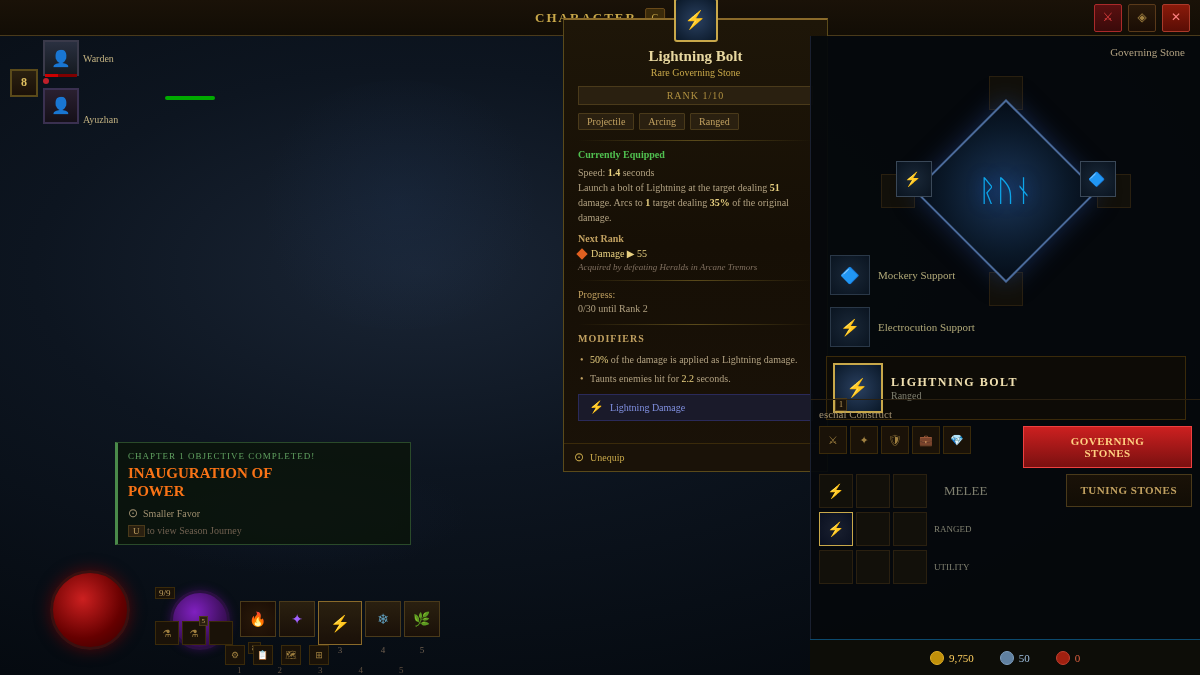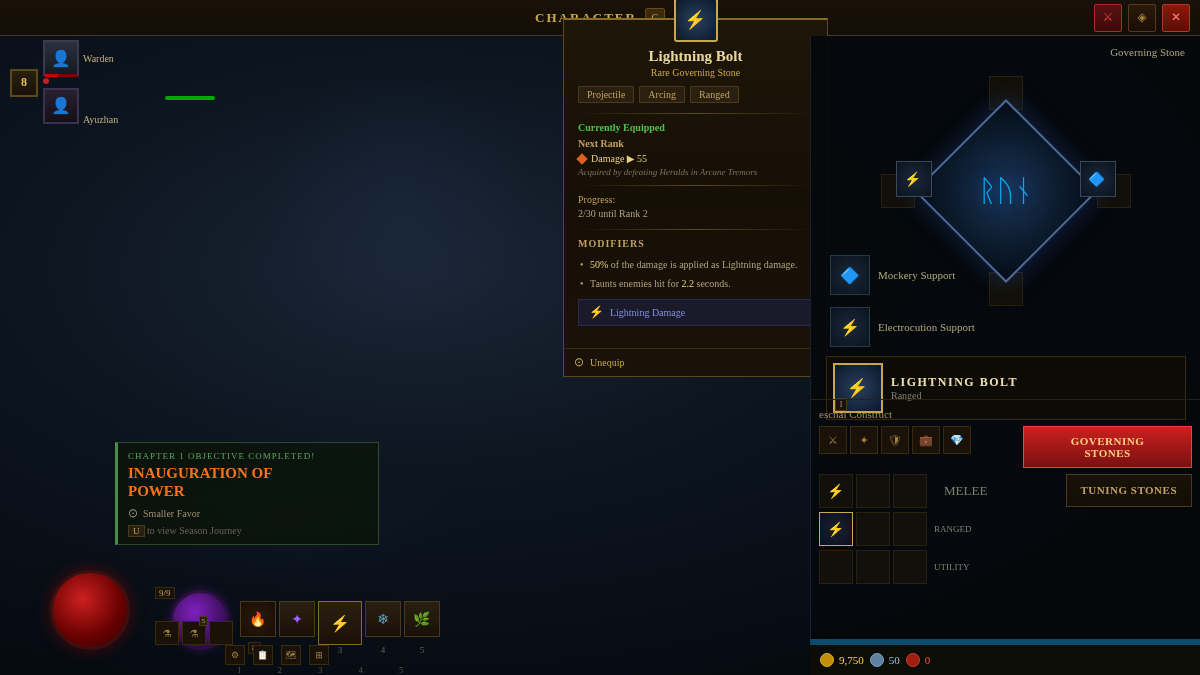--- a/index.html
+++ b/index.html
@@ -286,25 +286,26 @@
     }
 
     
     #bottom-bar {
       position: absolute;
       bottom: 0;
       right: 0;
       width: 390px;
       height: 36px;
       background: #0d0d08;
-      border-top: 6px solid #0c4a6e;
+      border-top: 1px solid #0c4a6e;
       display: flex;
       align-items: center;
       padding: 0 10px;
-      gap: 6px;
+      gap: 26px;
+      justify-content: center;
     }
 
     .currency-item {
       display: flex;
       align-items: center;
       gap: 5px;
       color: #c0a060;
       font-size: 11px;
     }
 
@@ -331,21 +332,21 @@
       background: #a02010;
       border-radius: 50%;
       border: 1px solid #c04030;
     }
 
     
     #objective-panel {
       position: absolute;
       bottom: 130px;
       left: 115px;
-      width: 264px;
+      width: 296px;
       background: rgba(10, 20, 10, 0.85);
       border: 1px solid #2a4a2a;
       border-left: 3px solid #4a8a4a;
       padding: 8px 10px;
     }
 
     .obj-chapter {
       color: #60a060;
       font-size: 9px;
       letter-spacing: 1px;
@@ -643,36 +644,41 @@
   </div>
 </div>
 
 <div id="skill-popup">
   <div class="skill-icon-top">
     <span class="skill-icon-lightning">⚡</span>
   </div>
   <div class="skill-popup-inner">
     <div class="skill-name">Lightning Bolt</div>
     <div class="skill-rarity">Rare Governing Stone</div>
+    <div class="rank-bar">RANK 1/10</div>
     <div class="tag-row">
       <span class="tag">Projectile</span>
       <span class="tag">Arcing</span>
       <span class="tag">Ranged</span>
     </div>
     <div class="divider"></div>
     <div class="currently-equipped">Currently Equipped</div>
+    <div class="skill-desc">
+      Speed: <span class="highlight">1.4</span> seconds<br>
+      Launch a bolt of Lightning at the target dealing <span class="highlight">51</span> damage. Arcs to <span class="highlight">1</span> target dealing <span class="highlight">35%</span> of the original damage.
+    </div>
     <div class="next-rank-label">Next Rank</div>
     <div class="next-rank-stat">
       <span class="diamond-icon"></span>
       <span>Damage ▶ 55</span>
     </div>
     <div class="acquired-text">Acquired by defeating Heralds in Arcane Tremors</div>
     <div class="divider"></div>
     <div class="progress-label">Progress:</div>
-    <div class="progress-value">2/30 until Rank 2</div>
+    <div class="progress-value">0/30 until Rank 2</div>
     <div class="divider"></div>
     <div class="modifiers-title">MODIFIERS</div>
     <div class="modifier-item">
       <span class="highlight">50%</span> of the damage is applied as Lightning damage.
     </div>
     <div class="modifier-item">
       Taunts enemies hit for <span class="highlight">2.2</span> seconds.
     </div>
     <div class="lightning-dmg-bar">
       <span class="lightning-icon-small">⚡</span>

